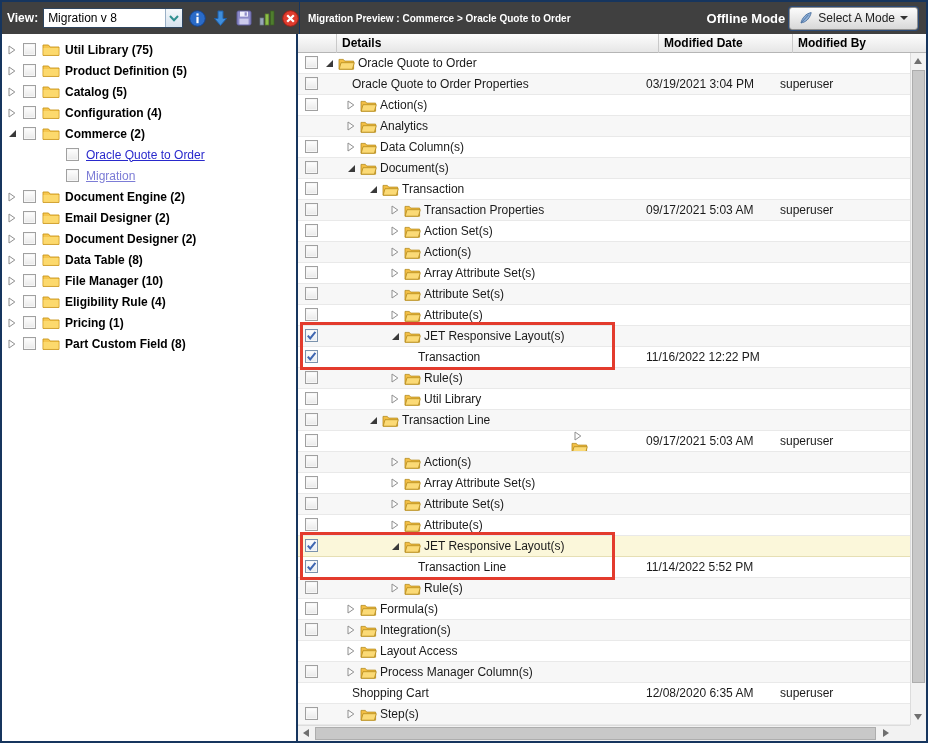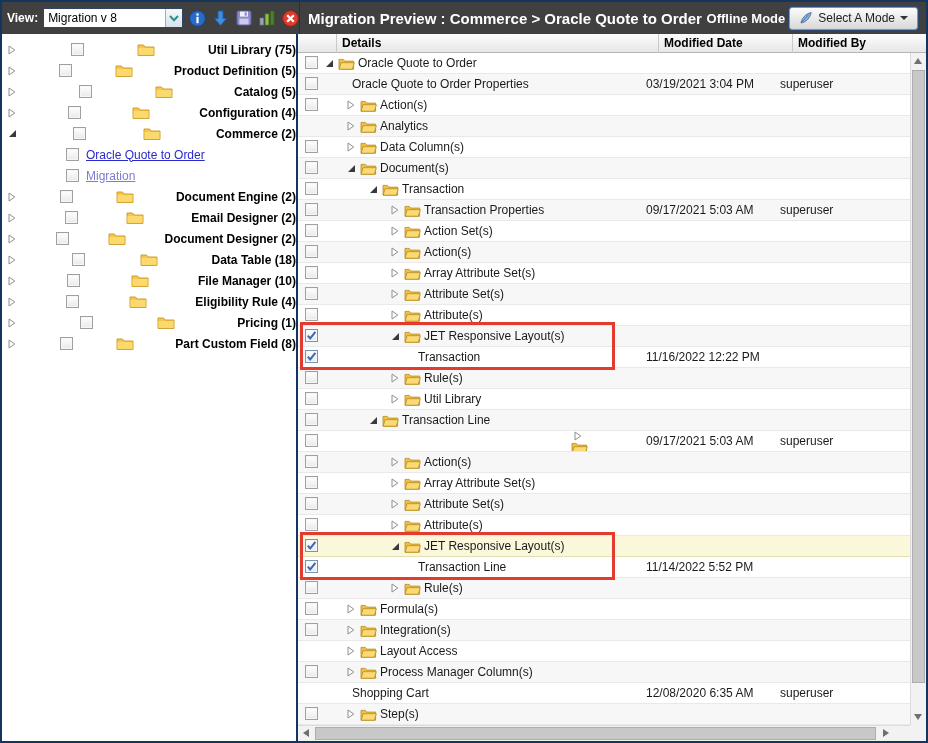--- a/index.html
+++ b/index.html
@@ -9,33 +9,33 @@
 
   
   .topbar { display:flex; height:32px; background:#404040; color:#fff; }
   .topbar-left { width:298px; flex:none; display:flex; align-items:center; padding-left:5px; border-right:1px solid #16355e; }
   .view-label { font-size:12px; font-weight:bold; margin-right:5px; }
   .view-select { width:146px; height:20px; background:#fff; border:1px solid #30465f; display:flex; align-items:center; cursor:default; }
   .view-select-value { flex:1; font-size:12px; color:#000; padding-left:4px; white-space:nowrap; overflow:hidden; }
   .view-select-arrow { flex:none; width:17px; height:18px; background:linear-gradient(#f4f8fb,#d6e2ee); border-left:1px solid #9ab0c6; display:flex; align-items:center; justify-content:center; }
   .tb-icon { display:inline-flex; width:18px; height:18px; margin-left:6px; align-items:center; justify-content:center; cursor:pointer; }
   .topbar-main { flex:1; display:flex; align-items:center; padding:0 8px; }
-  .page-title { font-size:15px; font-weight:bold; flex:1; white-space:nowrap; }
+  .page-title { font-size:10px; font-weight:bold; flex:1; white-space:nowrap; }
   .mode-label { font-size:13px; font-weight:bold; margin-right:4px; white-space:nowrap; }
   .mode-button { display:flex; align-items:center; gap:5px; height:23px; padding:0 9px; font-family:inherit; font-size:12px; color:#222;
     background:linear-gradient(#fcfcfc,#d8d8d8); border:1px solid #8f8f8f; border-radius:3px; box-shadow:0 0 0 1px #2c4a75; cursor:pointer; }
   .caret { width:0; height:0; border-left:4px solid transparent; border-right:4px solid transparent; border-top:4px solid #333; }
 
   
   .content { display:flex; height:707px; }
   .sidebar { width:296px; flex:none; border-right:2px solid #16355e; background:#fff; padding-top:5px; overflow:hidden; }
   .main { position:relative; flex:1; background:#fff; overflow:hidden; }
 
   
-  .tree-row { height:21px; display:flex; align-items:center; padding-left:6px; cursor:default;justify-content:space-between; }
+  .tree-row { height:21px; display:flex; align-items:center; padding-left:6px; cursor:default; }
   .tree-arrow { width:15px; flex:none; display:flex; align-items:center; }
   .cb { width:13px; height:13px; flex:none; border:1px solid #a0a0a0; background:linear-gradient(#ffffff,#e9e9e9); box-shadow:inset 0 0 0 1px #f6f6f6; display:flex; align-items:center; justify-content:center; cursor:pointer; }
   .cb.checked { border-color:#7b93ad; background:linear-gradient(#ffffff,#e4eaf1); }
   .tree-folder { flex:none; display:flex; margin-left:6px; }
   .tree-label { font-size:12px; font-weight:bold; color:#000; margin-left:5px; white-space:nowrap; }
   .tree-child { height:21px; display:flex; align-items:center; padding-left:64px; }
   .tree-link { font-size:12px; margin-left:7px; text-decoration:underline; cursor:pointer; white-space:nowrap; }
 
   
   .grid-header { position:absolute; left:0; top:0; right:0; height:19px; background:linear-gradient(#fdfdfd,#e6e6e6); border-bottom:1px solid #b5b5b5; font-size:12px; font-weight:bold; color:#000; }
@@ -276,21 +276,21 @@
               <polygon points="1,1 1,9 6.8,5" fill="#fdfdfd" stroke="#8f8f8f" stroke-width="1"></polygon>
             </svg>
           </span>
           <div class="cb"></div>
           <span class="tree-folder">
             <svg width="18" height="13" viewBox="0 0 18 13">
               <path d="M1,2 h5.5 l1.5,2 H17 v8.4 H1 z" fill="#f6c64f" stroke="#c9961c" stroke-width="0.9"></path>
               <path d="M1.5,5 H16.5 V11.9 H1.5 z" fill="#fcd96d"></path>
             </svg>
           </span>
-          <span class="tree-label">Data Table (18)</span>
+          <span class="tree-label">Data Table (8)</span>
         </div>
         <div class="tree-row">
           <span class="tree-arrow">
             <svg width="8" height="10" viewBox="0 0 8 10">
               <polygon points="1,1 1,9 6.8,5" fill="#fdfdfd" stroke="#8f8f8f" stroke-width="1"></polygon>
             </svg>
           </span>
           <div class="cb"></div>
           <span class="tree-folder">
             <svg width="18" height="13" viewBox="0 0 18 13">

